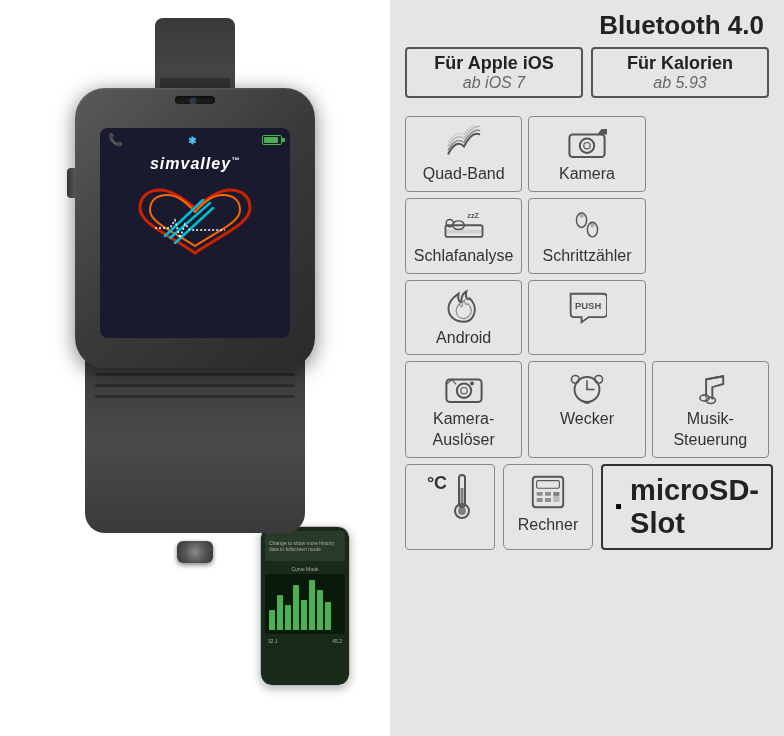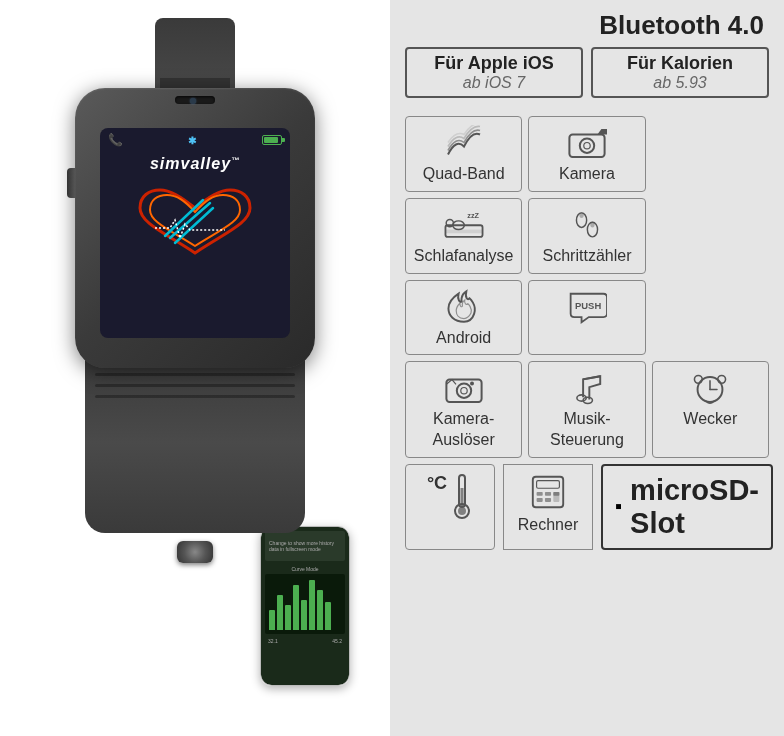--- a/index.html
+++ b/index.html
@@ -399,21 +399,21 @@
       display: flex;
       flex-direction: column;
       align-items: center;
       gap: 4px;
       flex: 0 0 90px;
       min-height: 75px;
     }
 
     .rechner-cell {
       border: 1.5px solid #888;
-      border-radius: 0;
+      border-radius: 6px;
       padding: 8px 6px;
       display: flex;
       flex-direction: column;
       align-items: center;
       gap: 4px;
       flex: 0 0 90px;
       min-height: 75px;
     }
 
     .microsd-banner {
@@ -627,42 +627,42 @@
         <circle cx="25" cy="24" r="9" fill="none" stroke="#555" stroke-width="2.5"></circle>
         <circle cx="25" cy="24" r="4" fill="none" stroke="#555" stroke-width="1.5"></circle>
         <circle cx="35" cy="15" r="2.5" fill="#555"></circle>
       </svg>
       <span class="feature-label">Kamera-<br>Auslöser</span>
     </div>
 
     <div class="feature-cell">
       <svg class="icon-svg" viewBox="0 0 50 45">
 
+        <circle cx="25" cy="25" r="16" fill="none" stroke="#555" stroke-width="2.5"></circle>
+
+        <circle cx="10" cy="12" r="5" fill="none" stroke="#555" stroke-width="2"></circle>
+        <circle cx="40" cy="12" r="5" fill="none" stroke="#555" stroke-width="2"></circle>
+
+        <line x1="25" y1="25" x2="25" y2="14" stroke="#555" stroke-width="2" stroke-linecap="round"></line>
+        <line x1="25" y1="25" x2="34" y2="25" stroke="#555" stroke-width="2" stroke-linecap="round"></line>
+
+        <path d="M20 40 Q25 45 30 40" fill="none" stroke="#555" stroke-width="2"></path>
+      </svg>
+      <span class="feature-label">Wecker</span>
+    </div>
+
+    <div class="feature-cell">
+      <svg class="icon-svg" viewBox="0 0 50 45">
+
         <path d="M20 35 L20 12 L42 8 L42 18 L28 22 L28 38" fill="none" stroke="#555" stroke-width="2.5"></path>
         <line x1="20" y1="12" x2="42" y2="8" stroke="#555" stroke-width="2.5"></line>
         <ellipse cx="18" cy="36" rx="6" ry="4" fill="none" stroke="#555" stroke-width="2"></ellipse>
         <ellipse cx="26" cy="39" rx="6" ry="4" fill="none" stroke="#555" stroke-width="2"></ellipse>
       </svg>
       <span class="feature-label">Musik-<br>Steuerung</span>
-    </div>
-
-    <div class="feature-cell">
-      <svg class="icon-svg" viewBox="0 0 50 45">
-
-        <circle cx="25" cy="25" r="16" fill="none" stroke="#555" stroke-width="2.5"></circle>
-
-        <circle cx="10" cy="12" r="5" fill="none" stroke="#555" stroke-width="2"></circle>
-        <circle cx="40" cy="12" r="5" fill="none" stroke="#555" stroke-width="2"></circle>
-
-        <line x1="25" y1="25" x2="25" y2="14" stroke="#555" stroke-width="2" stroke-linecap="round"></line>
-        <line x1="25" y1="25" x2="34" y2="25" stroke="#555" stroke-width="2" stroke-linecap="round"></line>
-
-        <path d="M20 40 Q25 45 30 40" fill="none" stroke="#555" stroke-width="2"></path>
-      </svg>
-      <span class="feature-label">Wecker</span>
     </div>
   </div>
 
   <div class="bottom-row">
 
     <div class="temp-cell">
       <div style="display:flex;align-items:flex-start;gap:4px;">
         <span style="font-size:18px;font-weight:bold;color:#333;">°C</span>
         <svg width="22" height="50" viewBox="0 0 22 50">
           <rect x="8" y="2" width="6" height="32" rx="3" fill="none" stroke="#555" stroke-width="2"></rect>

